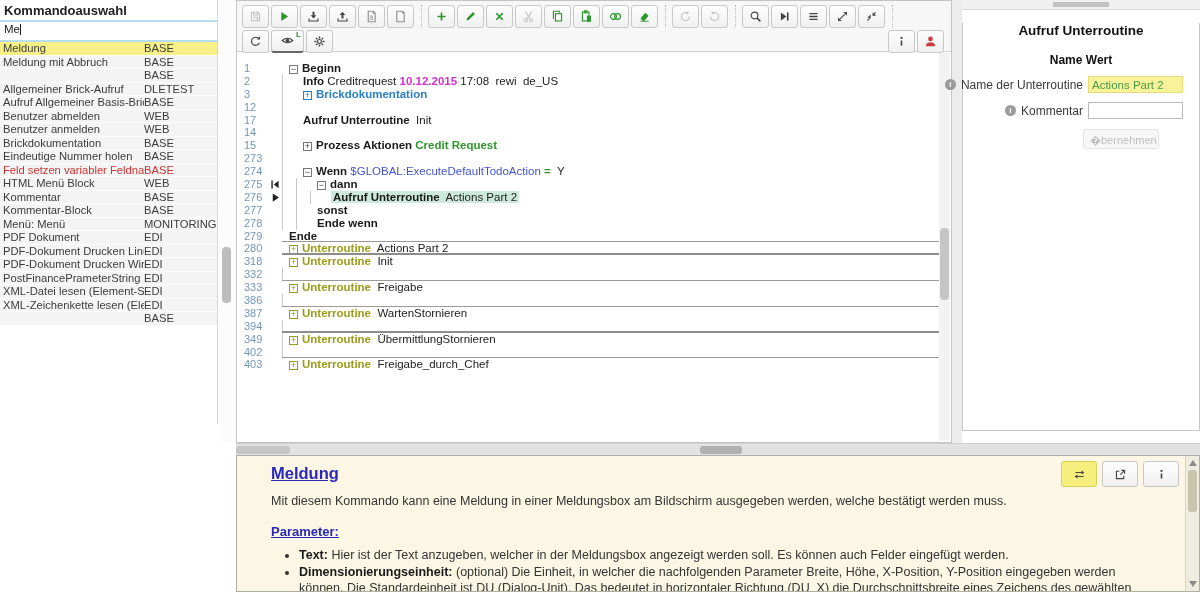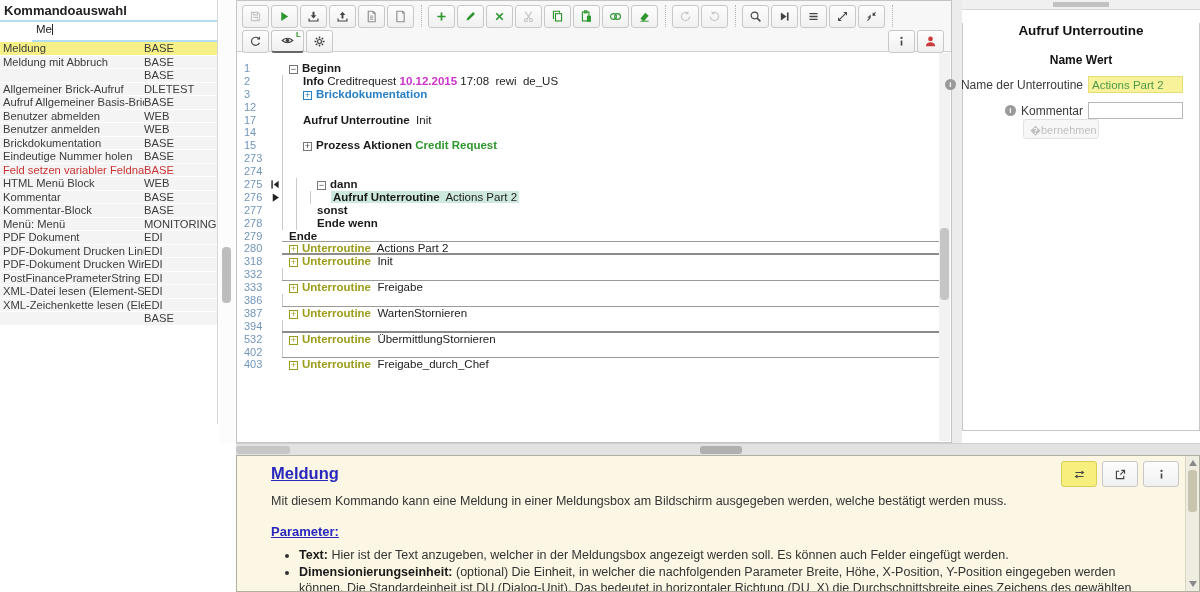--- a/index.html
+++ b/index.html
@@ -1,21 +1,21 @@
 <!DOCTYPE html>
 <html><head>
 <meta charset="utf-8">
 <style>
   html,body{margin:0;padding:0;background:#fff;}
   #app{position:relative;width:1200px;height:592px;overflow:hidden;
        font-family:"Liberation Sans",sans-serif;color:#333;background:#fff;}
   
   .left-panel{position:absolute;left:0;top:0;width:218px;height:424px;background:#fff;border-right:1px solid #d6d6d6;box-sizing:border-box;}
   .lp-title{font-size:13px;font-weight:bold;color:#222;padding:3px 4px 2px 4px;border-bottom:2px solid #b5ddf2;}
-  .lp-search{height:16px;padding:1px 4px;border-bottom:2px solid #b5ddf2;font-size:11.5px;color:#222;background:#fff;cursor:text;margin-left:32px;}
+  .lp-search{height:16px;padding:1px 4px;border-bottom:2px solid #b5ddf2;font-size:11.5px;color:#222;background:#fff;cursor:text;}
   .caret{display:inline-block;width:1px;height:11px;background:#222;vertical-align:-2px;}
   .lp-list{}
   .lp-row{display:flex;height:12.5px;line-height:12.5px;font-size:11.2px;background:#f4f4f4;border-bottom:1px solid #fff;color:#3c3c3c;cursor:pointer;}
   .lp-row .nm{width:141px;padding-left:3px;overflow:hidden;white-space:nowrap;}
   .lp-row .ct{flex:1;overflow:hidden;white-space:nowrap;}
   .lp-row.sel{background:#f6f086;}
   .lp-row.red{color:#cc3333;}
   .left-scroll{position:absolute;left:219px;top:0;width:16px;height:443px;background:#fcfcfc;}
   .left-scroll .thumb{position:absolute;left:3px;top:247px;width:9px;height:56px;background:#bdbdbd;border-radius:4px;cursor:pointer;}
   
@@ -65,21 +65,21 @@
   .handle-band .handle{position:absolute;left:50%;top:2px;width:56px;height:5px;margin-left:-28px;background:#c2c2c2;cursor:row-resize;}
   .rp-content{background:#fff;border:1px solid #c8c8c8;border-top:none;height:408px;box-sizing:border-box;}
   .rp-title{text-align:center;font-weight:bold;font-size:13.5px;color:#111;margin-top:13px;}
   .rp-sub{text-align:center;font-weight:bold;font-size:12px;color:#111;margin-top:15px;}
   .fld{display:flex;align-items:center;justify-content:flex-end;margin-top:9px;padding-right:16px;font-size:12px;color:#3a3a3a;}
   .icircle{width:11px;height:11px;border-radius:50%;background:#9a9a9a;color:#fff;font-size:8px;font-weight:bold;
            line-height:11px;text-align:center;margin-right:5px;flex:none;}
   .fld .lbl{margin-right:5px;white-space:nowrap;}
   .fld input{width:95px;height:17px;box-sizing:border-box;border:1px solid #b8b8b8;font-family:"Liberation Sans",sans-serif;font-size:11.5px;padding:0 3px;color:#333;}
   .fld input.yellow{background:#f8f29a;border:1px solid #e6dc78;color:#4a9a4a;}
-  .apply-row{display:flex;justify-content:center;padding-right:40px;}
+  .apply-row{display:flex;justify-content:flex-end;padding-right:40px;margin-top:10px;}
   .apply-btn{width:76px;height:20px;background:#f7f7f7;border:1px solid #e2e2e2;border-radius:3px;color:#c0c0c0;font-size:11px;
              font-family:"Liberation Sans",sans-serif;cursor:default;}
   
   .hband{position:absolute;left:236px;top:443px;width:964px;height:12px;background:#e2e2e2;border-top:1px solid #cfcfcf;box-sizing:border-box;}
   .hband .t1{position:absolute;left:464px;top:2px;width:42px;height:8px;background:#b0b0b0;border-radius:3px;cursor:pointer;}
   .hband .t0{position:absolute;left:0px;top:2px;width:54px;height:8px;background:#c6c6c6;border-radius:3px;cursor:pointer;}
   .doc{position:absolute;left:236px;top:455px;width:964px;height:137px;background:#fbf7e4;border:1px solid #b0b0a0;box-sizing:border-box;overflow:hidden;}
   .doc-btns{position:absolute;top:5px;right:20px;display:flex;}
   .doc-btn{width:34px;height:24px;margin-left:5px;display:flex;align-items:center;justify-content:center;
            background:linear-gradient(#fdfdfd,#f0f0f0);border:1px solid #c8c8c8;border-radius:3px;cursor:pointer;color:#444;}
@@ -366,39 +366,39 @@
     </div>
     <div class="code" id="code">
         <div class="cl"><span class="num">1</span><span class="mk"></span><span class="ctext" style="padding-left: 4px;"><span class="box g">−</span><span class="tb">Beginn</span></span></div>
         <div class="cl"><i class="gd" style="left: 45px;"></i><span class="num">2</span><span class="mk"></span><span class="ctext" style="padding-left: 18px;"><span class="tb">Info</span><span class="tn"> Creditrequest </span><span class="tm">10.12.2015</span><span class="tn"> 17:08  rewi  de_US</span></span></div>
         <div class="cl"><i class="gd" style="left: 45px;"></i><span class="num">3</span><span class="mk"></span><span class="ctext" style="padding-left: 18px;"><span class="box b">+</span><span class="tblue">Brickdokumentation</span></span></div>
         <div class="cl"><i class="gd" style="left: 45px;"></i><span class="num">12</span><span class="mk"></span><span class="ctext" style="padding-left: 18px;"></span></div>
         <div class="cl"><i class="gd" style="left: 45px;"></i><span class="num">17</span><span class="mk"></span><span class="ctext" style="padding-left: 18px;"><span class="tb">Aufruf Unterroutine</span><span class="tn">  Init</span></span></div>
         <div class="cl"><i class="gd" style="left: 45px;"></i><span class="num">14</span><span class="mk"></span><span class="ctext" style="padding-left: 18px;"></span></div>
         <div class="cl"><i class="gd" style="left: 45px;"></i><span class="num">15</span><span class="mk"></span><span class="ctext" style="padding-left: 18px;"><span class="box g">+</span><span class="tb">Prozess Aktionen</span><span class="tn"> </span><span class="tg">Credit Request</span></span></div>
         <div class="cl"><i class="gd" style="left: 45px;"></i><span class="num">273</span><span class="mk"></span><span class="ctext" style="padding-left: 18px;"></span></div>
-        <div class="cl"><i class="gd" style="left: 45px;"></i><span class="num">274</span><span class="mk"></span></div>
+        <div class="cl"><i class="gd" style="left: 45px;"></i><span class="num">274</span><span class="mk"></span><span class="ctext" style="padding-left: 18px;"><span class="box g">−</span><span class="tb">Wenn</span><span class="tn"> </span><span class="ti">$GLOBAL:ExecuteDefaultTodoAction</span><span class="tn"> </span><span class="tg">=</span><span class="tn">  Y</span></span></div>
         <div class="cl"><i class="gd" style="left: 45px;"></i><i class="gd" style="left: 59px;"></i><span class="num">275</span><span class="mk"><svg width="11" height="11" viewBox="0 0 16 16">
               <rect class="f" x="2" y="2" width="2" height="12"></rect>
               <path class="f" d="M12.5 2.5 5.5 8l7 5.5z"></path>
             </svg></span><span class="ctext" style="padding-left: 32px;"><span class="box g">−</span><span class="tb">dann</span></span></div>
         <div class="cl"><i class="gd" style="left: 45px;"></i><i class="gd" style="left: 59px;"></i><i class="gd" style="left: 73px;"></i><span class="num">276</span><span class="mk"><svg width="11" height="11" viewBox="0 0 16 16">
               <path class="f" d="M4 2 13 8 4 14z"></path>
             </svg></span><span class="ctext" style="padding-left: 46px;"><span class="hl"><span class="tb">Aufruf Unterroutine</span><span class="tn">  Actions Part 2</span></span></span></div>
         <div class="cl"><i class="gd" style="left: 45px;"></i><i class="gd" style="left: 59px;"></i><span class="num">277</span><span class="mk"></span><span class="ctext" style="padding-left: 32px;"><span class="tb">sonst</span></span></div>
         <div class="cl"><i class="gd" style="left: 45px;"></i><i class="gd" style="left: 59px;"></i><span class="num">278</span><span class="mk"></span><span class="ctext" style="padding-left: 32px;"><span class="tb">Ende wenn</span></span></div>
         <div class="cl"><span class="num">279</span><span class="mk"></span><span class="ctext" style="padding-left: 4px;"><span class="tb">Ende</span></span><i class="lhr"></i></div>
         <div class="cl"><span class="num">280</span><span class="mk"></span><span class="ctext" style="padding-left: 4px;"><span class="box o">+</span><span class="to">Unterroutine</span><span class="tn">  Actions Part 2</span></span><i class="lhr thick"></i></div>
         <div class="cl"><span class="num">318</span><span class="mk"></span><span class="ctext" style="padding-left: 4px;"><span class="box o">+</span><span class="to">Unterroutine</span><span class="tn">  Init</span></span></div>
         <div class="cl"><i class="gd" style="left: 45px;"></i><span class="num">332</span><span class="mk"></span><span class="ctext" style="padding-left: 4px;"></span><i class="lhr"></i></div>
         <div class="cl"><span class="num">333</span><span class="mk"></span><span class="ctext" style="padding-left: 4px;"><span class="box o">+</span><span class="to">Unterroutine</span><span class="tn">  Freigabe</span></span></div>
         <div class="cl"><i class="gd" style="left: 45px;"></i><span class="num">386</span><span class="mk"></span><span class="ctext" style="padding-left: 4px;"></span><i class="lhr"></i></div>
         <div class="cl"><span class="num">387</span><span class="mk"></span><span class="ctext" style="padding-left: 4px;"><span class="box o">+</span><span class="to">Unterroutine</span><span class="tn">  WartenStornieren</span></span></div>
         <div class="cl"><i class="gd" style="left: 45px;"></i><span class="num">394</span><span class="mk"></span><span class="ctext" style="padding-left: 4px;"></span><i class="lhr thick"></i></div>
-        <div class="cl"><i class="gd" style="left: 45px;"></i><span class="num">532</span><span class="mk"></span><span class="ctext" style="padding-left: 4px;"><span class="box o">+</span><span class="to">Unterroutine</span><span class="tn">  ÜbermittlungStornieren</span></span></div>
+        <div class="cl"><i class="gd" style="left: 45px;"></i><span class="num">349</span><span class="mk"></span><span class="ctext" style="padding-left: 4px;"><span class="box o">+</span><span class="to">Unterroutine</span><span class="tn">  ÜbermittlungStornieren</span></span></div>
         <div class="cl"><i class="gd" style="left: 45px;"></i><span class="num">402</span><span class="mk"></span><span class="ctext" style="padding-left: 4px;"></span><i class="lhr"></i></div>
         <div class="cl"><span class="num">403</span><span class="mk"></span><span class="ctext" style="padding-left: 4px;"><span class="box o">+</span><span class="to">Unterroutine</span><span class="tn">  Freigabe_durch_Chef</span></span></div>
       </div>
     <div class="vscroll">
         <div class="thumb"></div>
       </div>
   </div>
 
   <div class="divider-v"></div>
 

